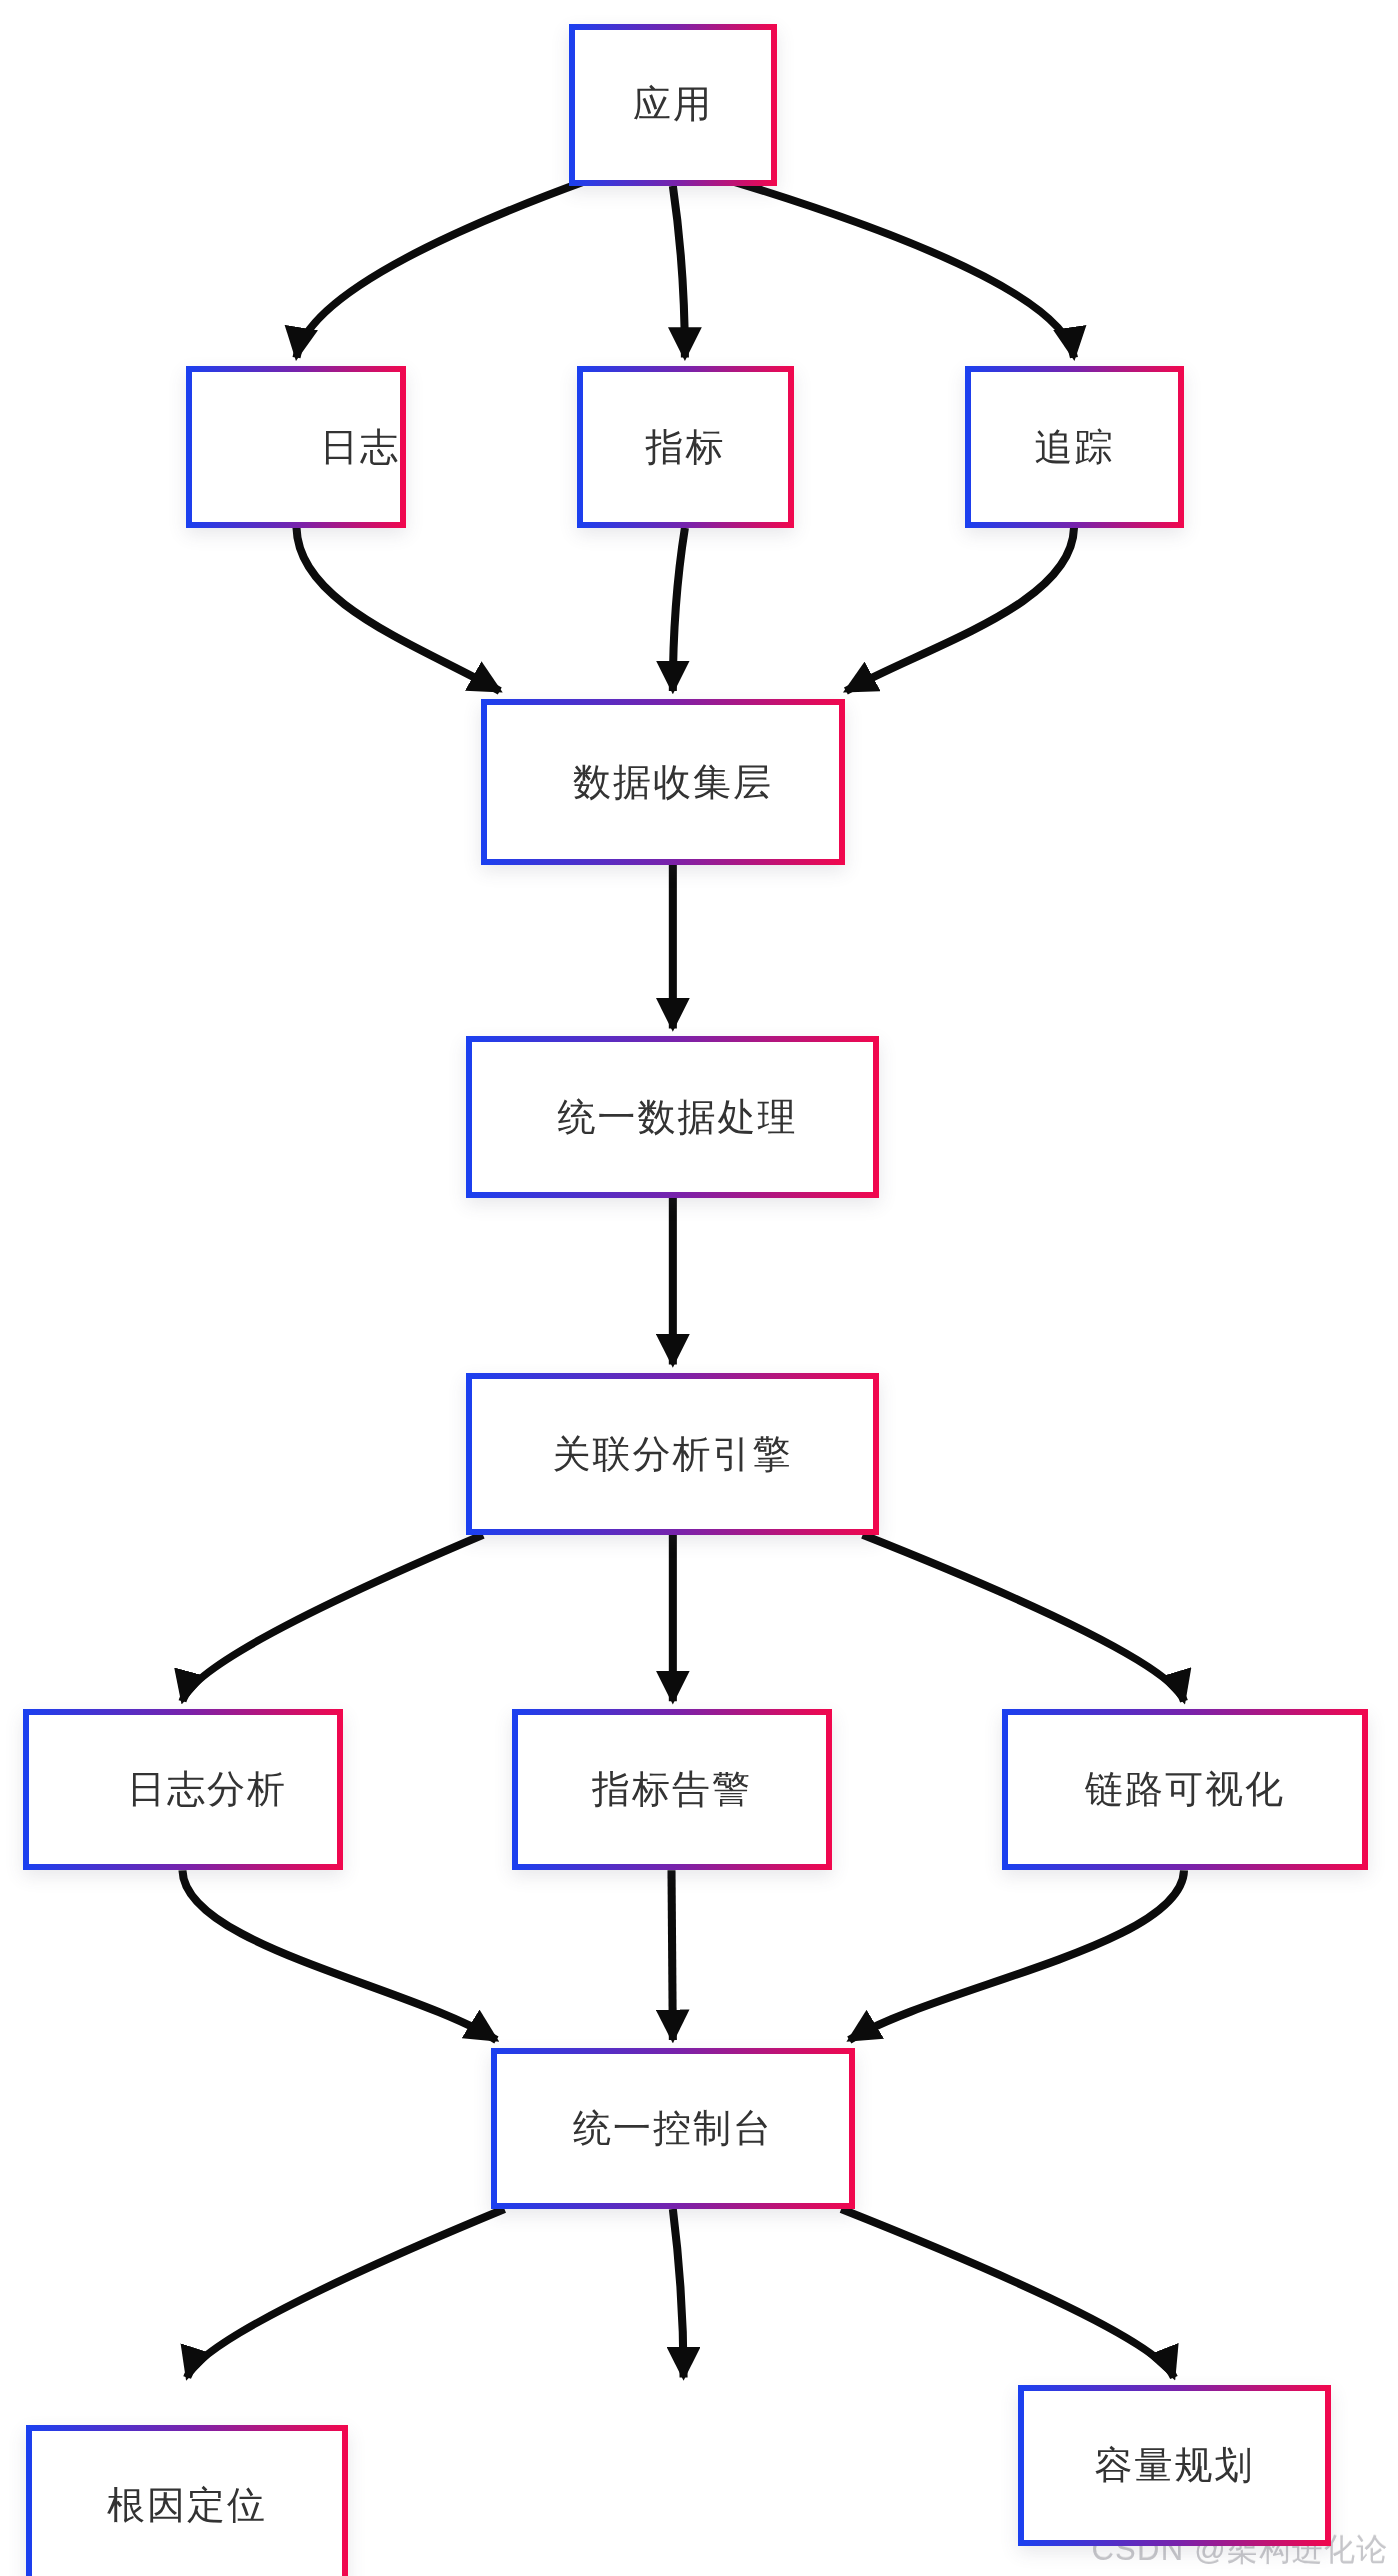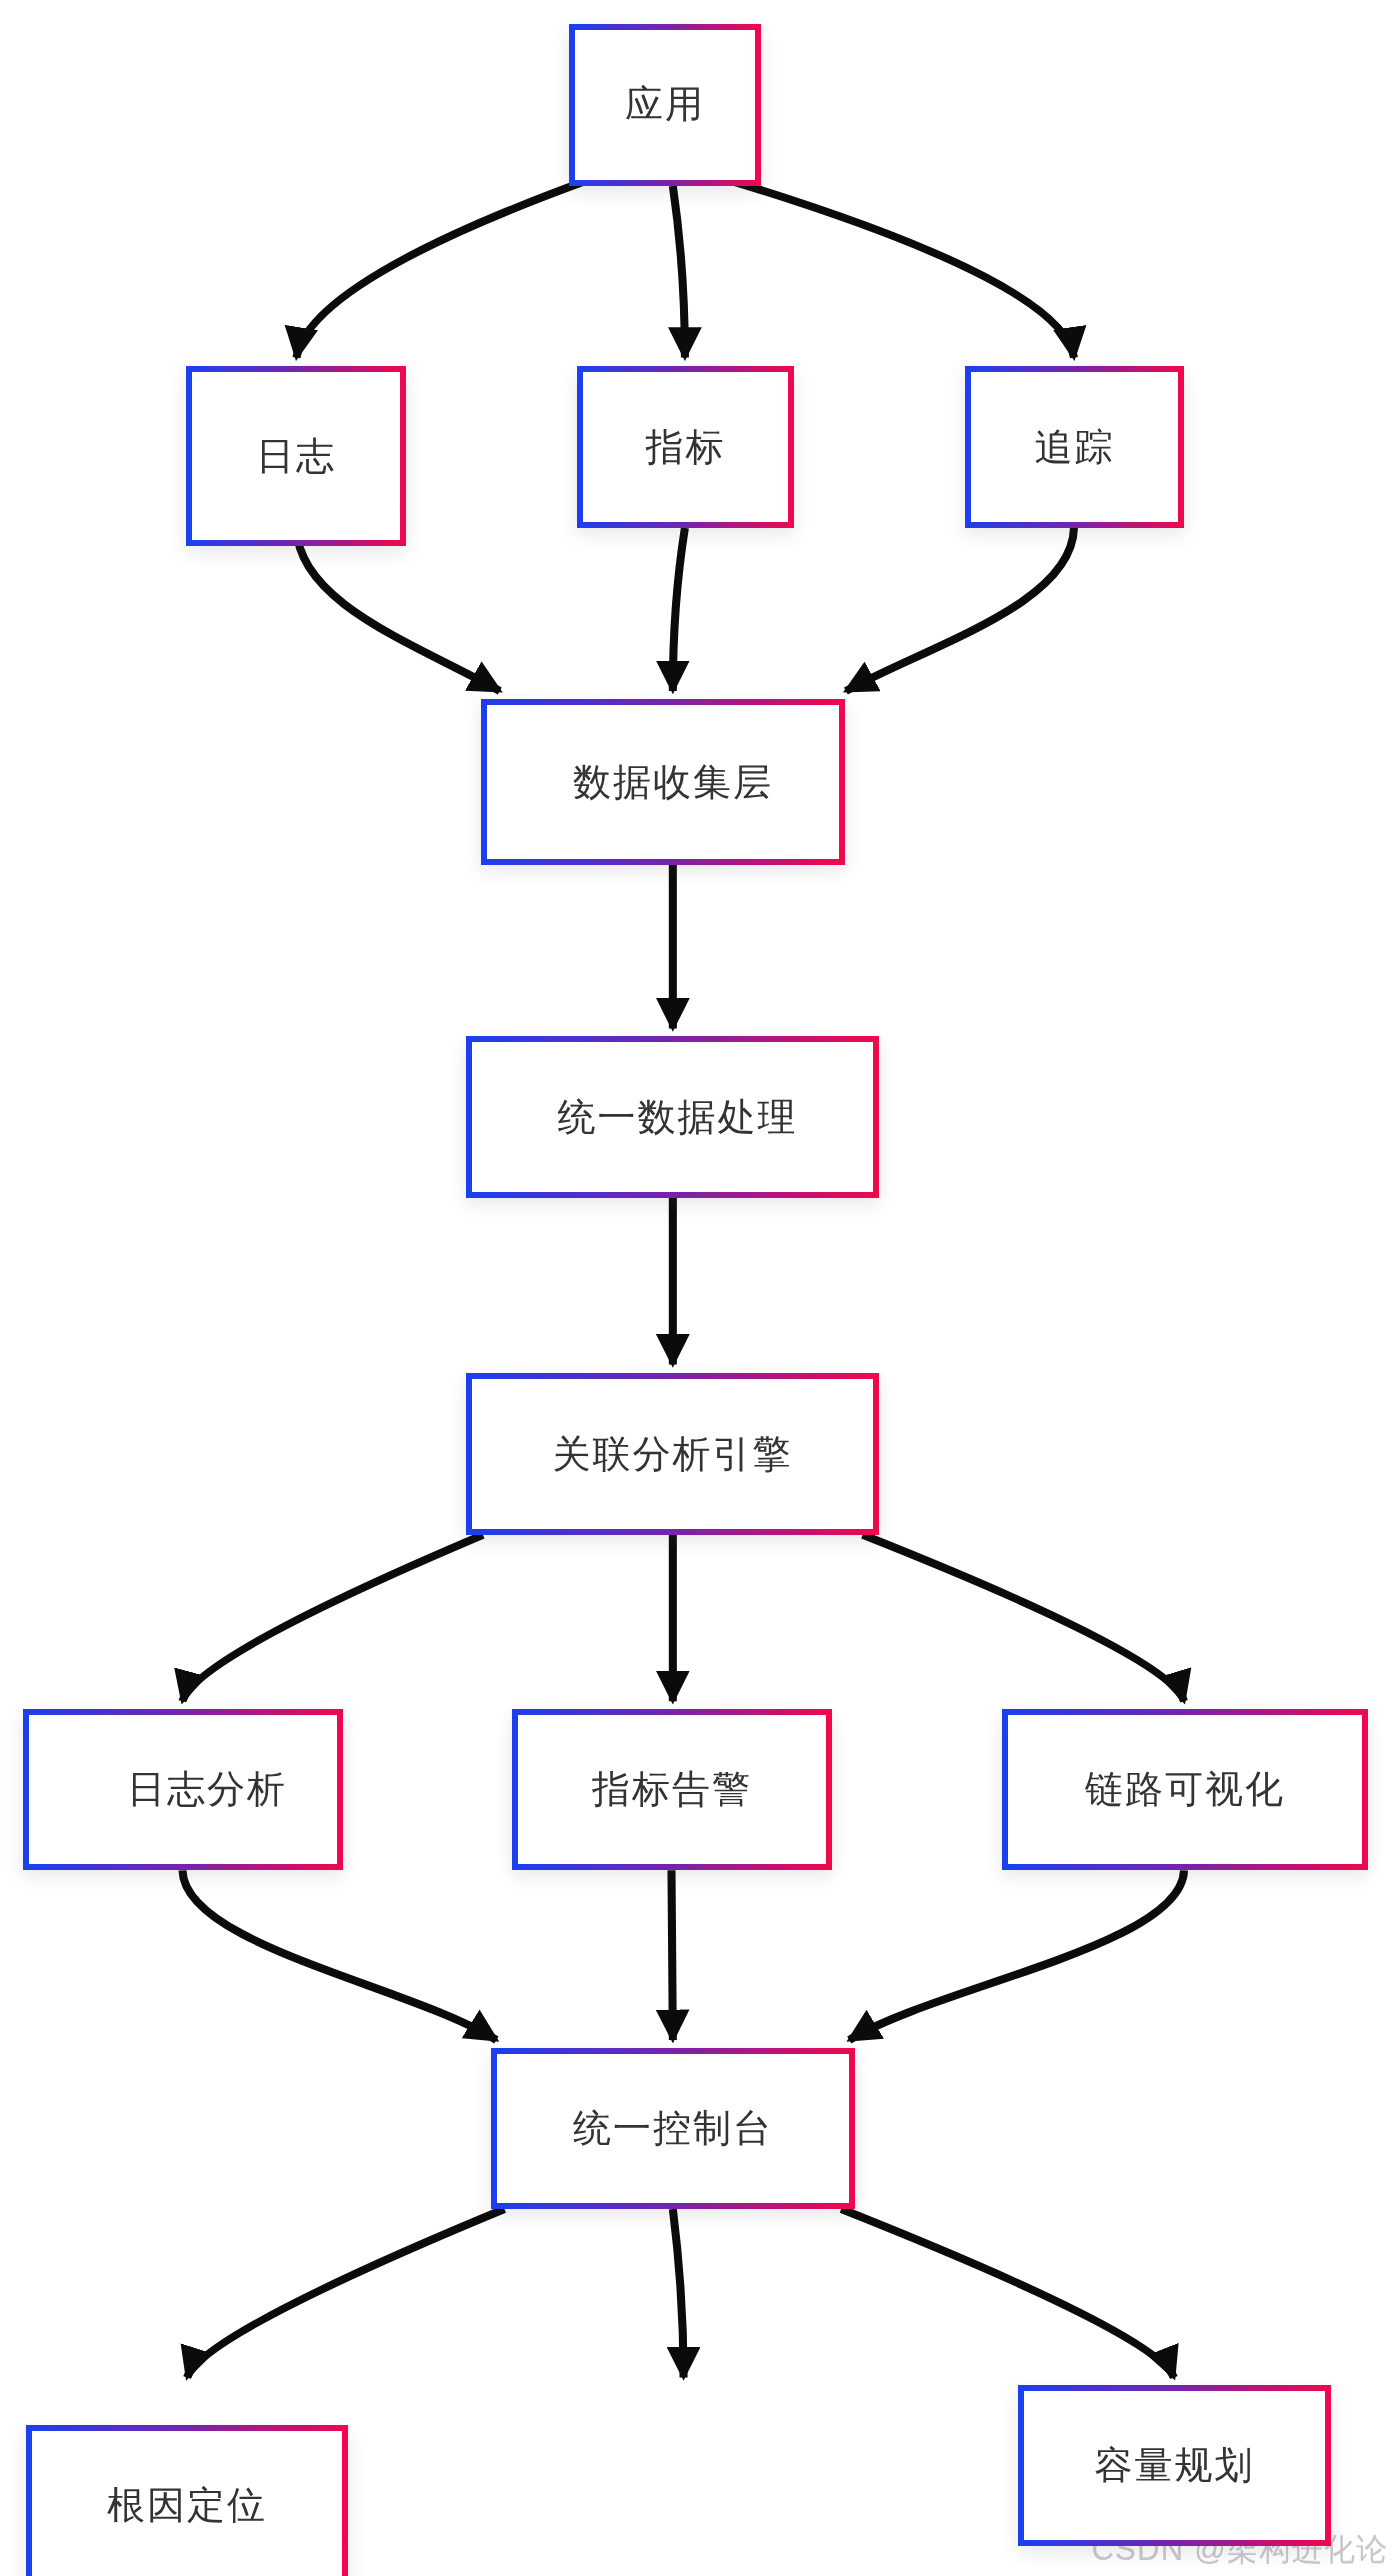--- a/index.html
+++ b/index.html
@@ -77,24 +77,24 @@
         <path d="M 1001 2788 L 1003 3041" fill="none" stroke="#0b0b0b" stroke-width="12" marker-end="url(#arrowhead)"></path>
         <path d="M 1765 2788 C 1762 2900 1400 2960 1266 3041" fill="none" stroke="#0b0b0b" stroke-width="12" marker-end="url(#arrowhead)"></path>
         <path d="M 752 3293 Q 300 3480 279 3544" fill="none" stroke="#0b0b0b" stroke-width="12" marker-end="url(#arrowhead)"></path>
         <path d="M 1003 3293 Q 1019 3420 1019 3544" fill="none" stroke="#0b0b0b" stroke-width="12" marker-end="url(#arrowhead)"></path>
         <path d="M 1254 3293 Q 1725 3480 1750 3544" fill="none" stroke="#0b0b0b" stroke-width="12" marker-end="url(#arrowhead)"></path>
       </g>
   </svg>
 
   <div class="watermark">CSDN @架构进化论</div>
 
-<div class="node" style="left: 569px; top: 23.5px; width: 192px; height: 162px;">
+<div class="node" style="left: 569px; top: 23.5px; width: 208px; height: 162px;">
       <span class="label">应用</span>
     </div>
-    <div class="node" style="left: 186px; top: 366px; width: 220px; height: 180px;">
+    <div class="node" style="left: 186px; top: 366px; width: 220px; height: 162px; justify-content: flex-end;">
       <span class="label">日志</span>
     </div>
     <div class="node" style="left: 577px; top: 366px; width: 217px; height: 162px;">
       <span class="label">指标</span>
     </div>
     <div class="node" style="left: 965px; top: 366px; width: 219px; height: 162px;">
       <span class="label">追踪</span>
     </div>
     <div class="node" style="left: 481px; top: 699px; width: 364px; height: 166px; padding-left: 20px;">
       <span class="label">数据收集层</span>

